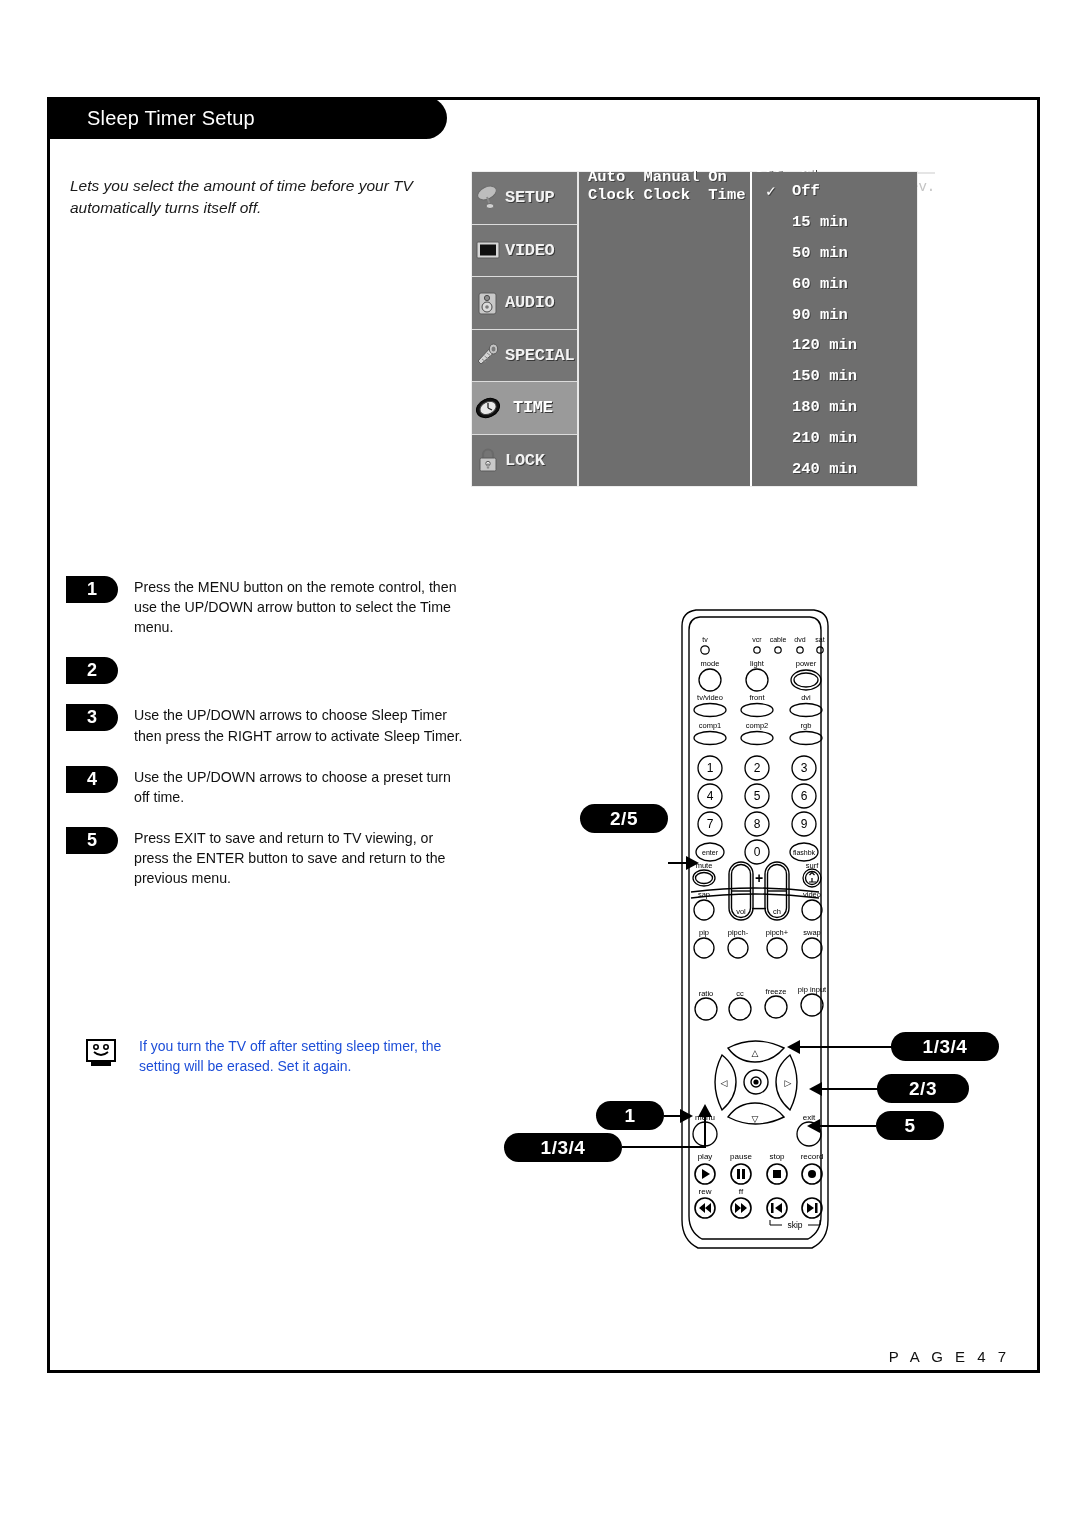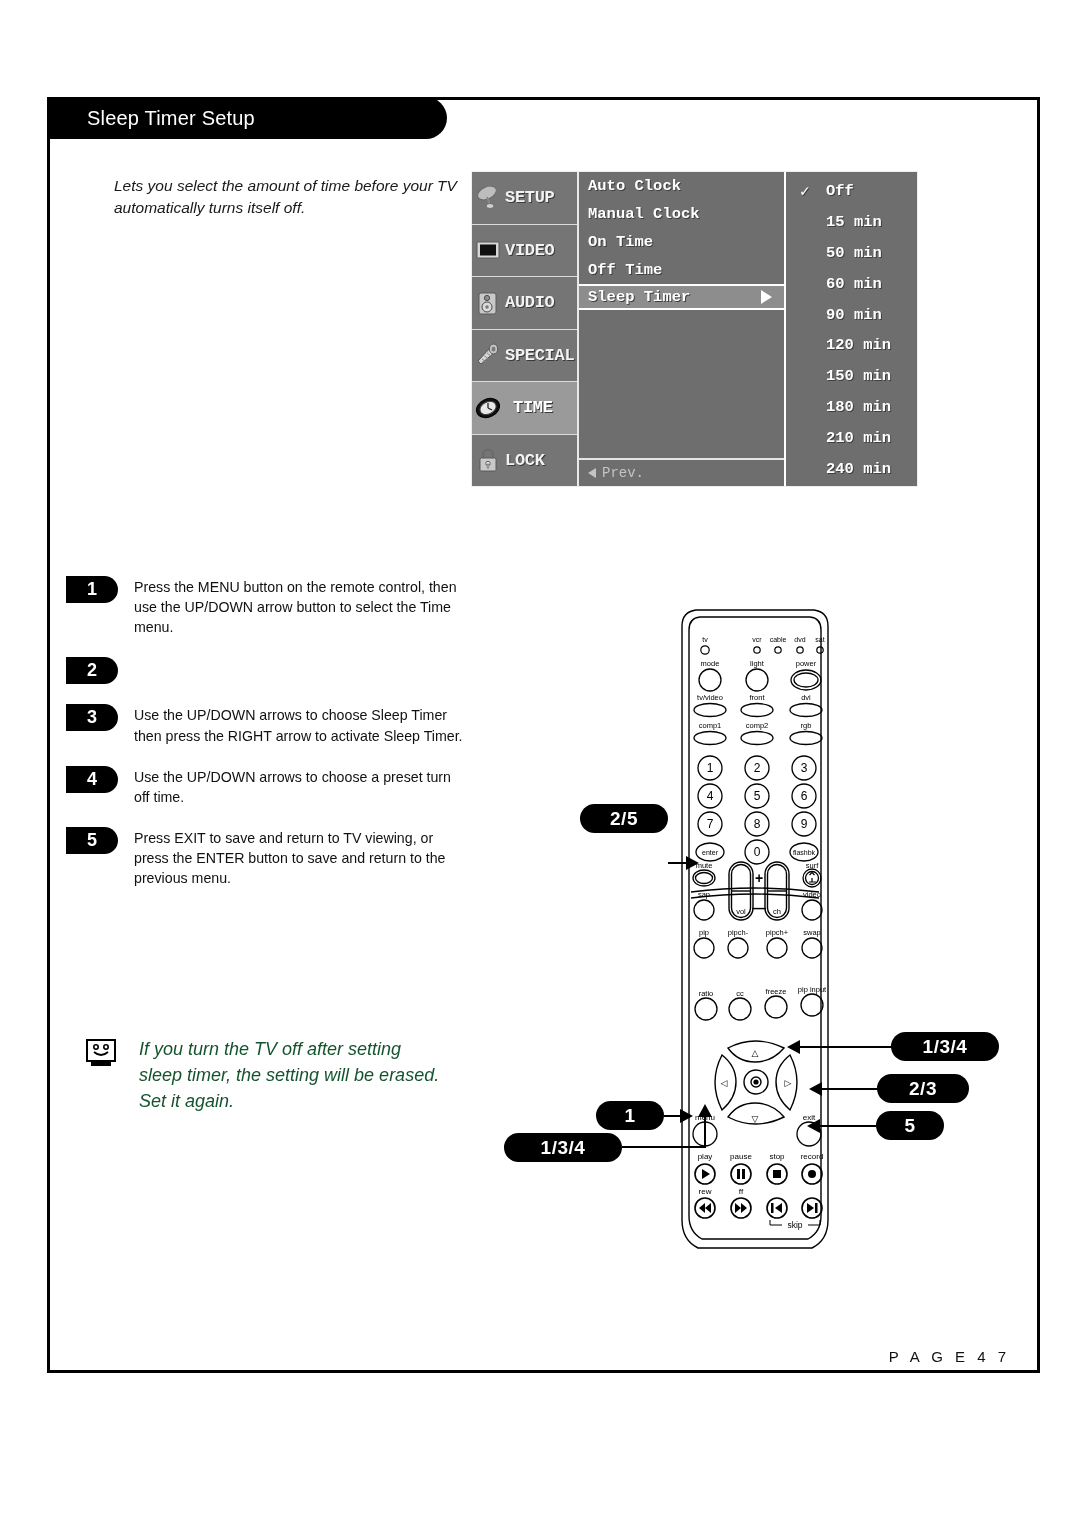--- a/index.html
+++ b/index.html
@@ -19,21 +19,21 @@
     display:flex;align-items:center;
   }
   #header-title{
     color:#fff;font-size:20px;font-weight:normal;
     padding-left:40px;letter-spacing:.2px;
   }
 
   
   #intro{
     position:absolute;left:70px;top:175px;width:380px;
-    font-style:italic;font-size:15.5px;line-height:1.42;color:#1a1a1a;margin-left:44px;
+    font-style:italic;font-size:15.5px;line-height:1.42;color:#1a1a1a;
   }
 
   
   #osd{
     position:absolute;left:471px;top:171px;width:447px;height:316px;
     background:#3b82f6;box-sizing:border-box;
     display:flex;
     font-family:Liberation Mono, monospace;
   }
   #osd-inner{display:flex;width:100%;height:100%;border:1px solid #eee;box-sizing:border-box;}
@@ -46,21 +46,21 @@
   .osd-cat:last-child{border-bottom:none;}
   .osd-cat.active{background:#9a9a9a;gap:12px;}
   .osd-cat-label{
     color:#f2f2f2;font-size:17px;font-weight:bold;
     text-shadow:1px 1px 0 #3a3a3a;letter-spacing:-.3px;
   }
   .osd-cat.active .osd-cat-label{color:#fff;}
   .osd-ico{width:26px;height:26px;flex:0 0 26px;position:relative;}
 
   .osd-mid{
-    width:209px;background:#6e6e6e;display:flex;flex-direction:column;
+    width:175px;background:#6e6e6e;display:flex;flex-direction:row;
     border-left:2px solid #e8e8e8;border-right:2px solid #fff;box-sizing:border-box;
   }
   .osd-item{
     height:28px;display:flex;align-items:center;padding-left:9px;
     color:#fff;font-size:15.5px;font-weight:bold;
     text-shadow:1px 1px 0 #3f3f3f;box-sizing:border-box;
   }
   .osd-item.sel{
     background:#8d8d8d;border-top:2px solid #fff;border-bottom:2px solid #fff;
     justify-content:space-between;padding-right:12px;height:26px;
@@ -99,21 +99,21 @@
   .step-num{
     width:52px;height:27px;flex:0 0 52px;background:#000;
     border-radius:0 14px 14px 0;color:#fff;font-size:18px;font-weight:bold;
     display:flex;align-items:center;justify-content:center;margin-right:16px;
   }
   .step-text{font-size:14.2px;line-height:1.42;color:#111;padding-top:1px;}
 
   
   #note{position:absolute;left:86px;top:1036px;width:360px;display:flex;gap:20px;}
   #note-icon{width:33px;height:28px;flex:0 0 33px;position:relative;margin-top:3px;}
-  #note-text{font-style:italic;font-size:18px;line-height:1.45;color:#14532d;}
+  #note-text{font-size:14px;line-height:1.45;color:#1d4ed8;}
 
   
   #page-number{
     position:absolute;left:0;top:1348px;width:1010px;text-align:right;
     font-size:15px;letter-spacing:4px;color:#111;
   }
 
   
   #remote{position:absolute;left:660px;top:600px;width:190px;height:660px;}
   #remote svg{display:block;}

